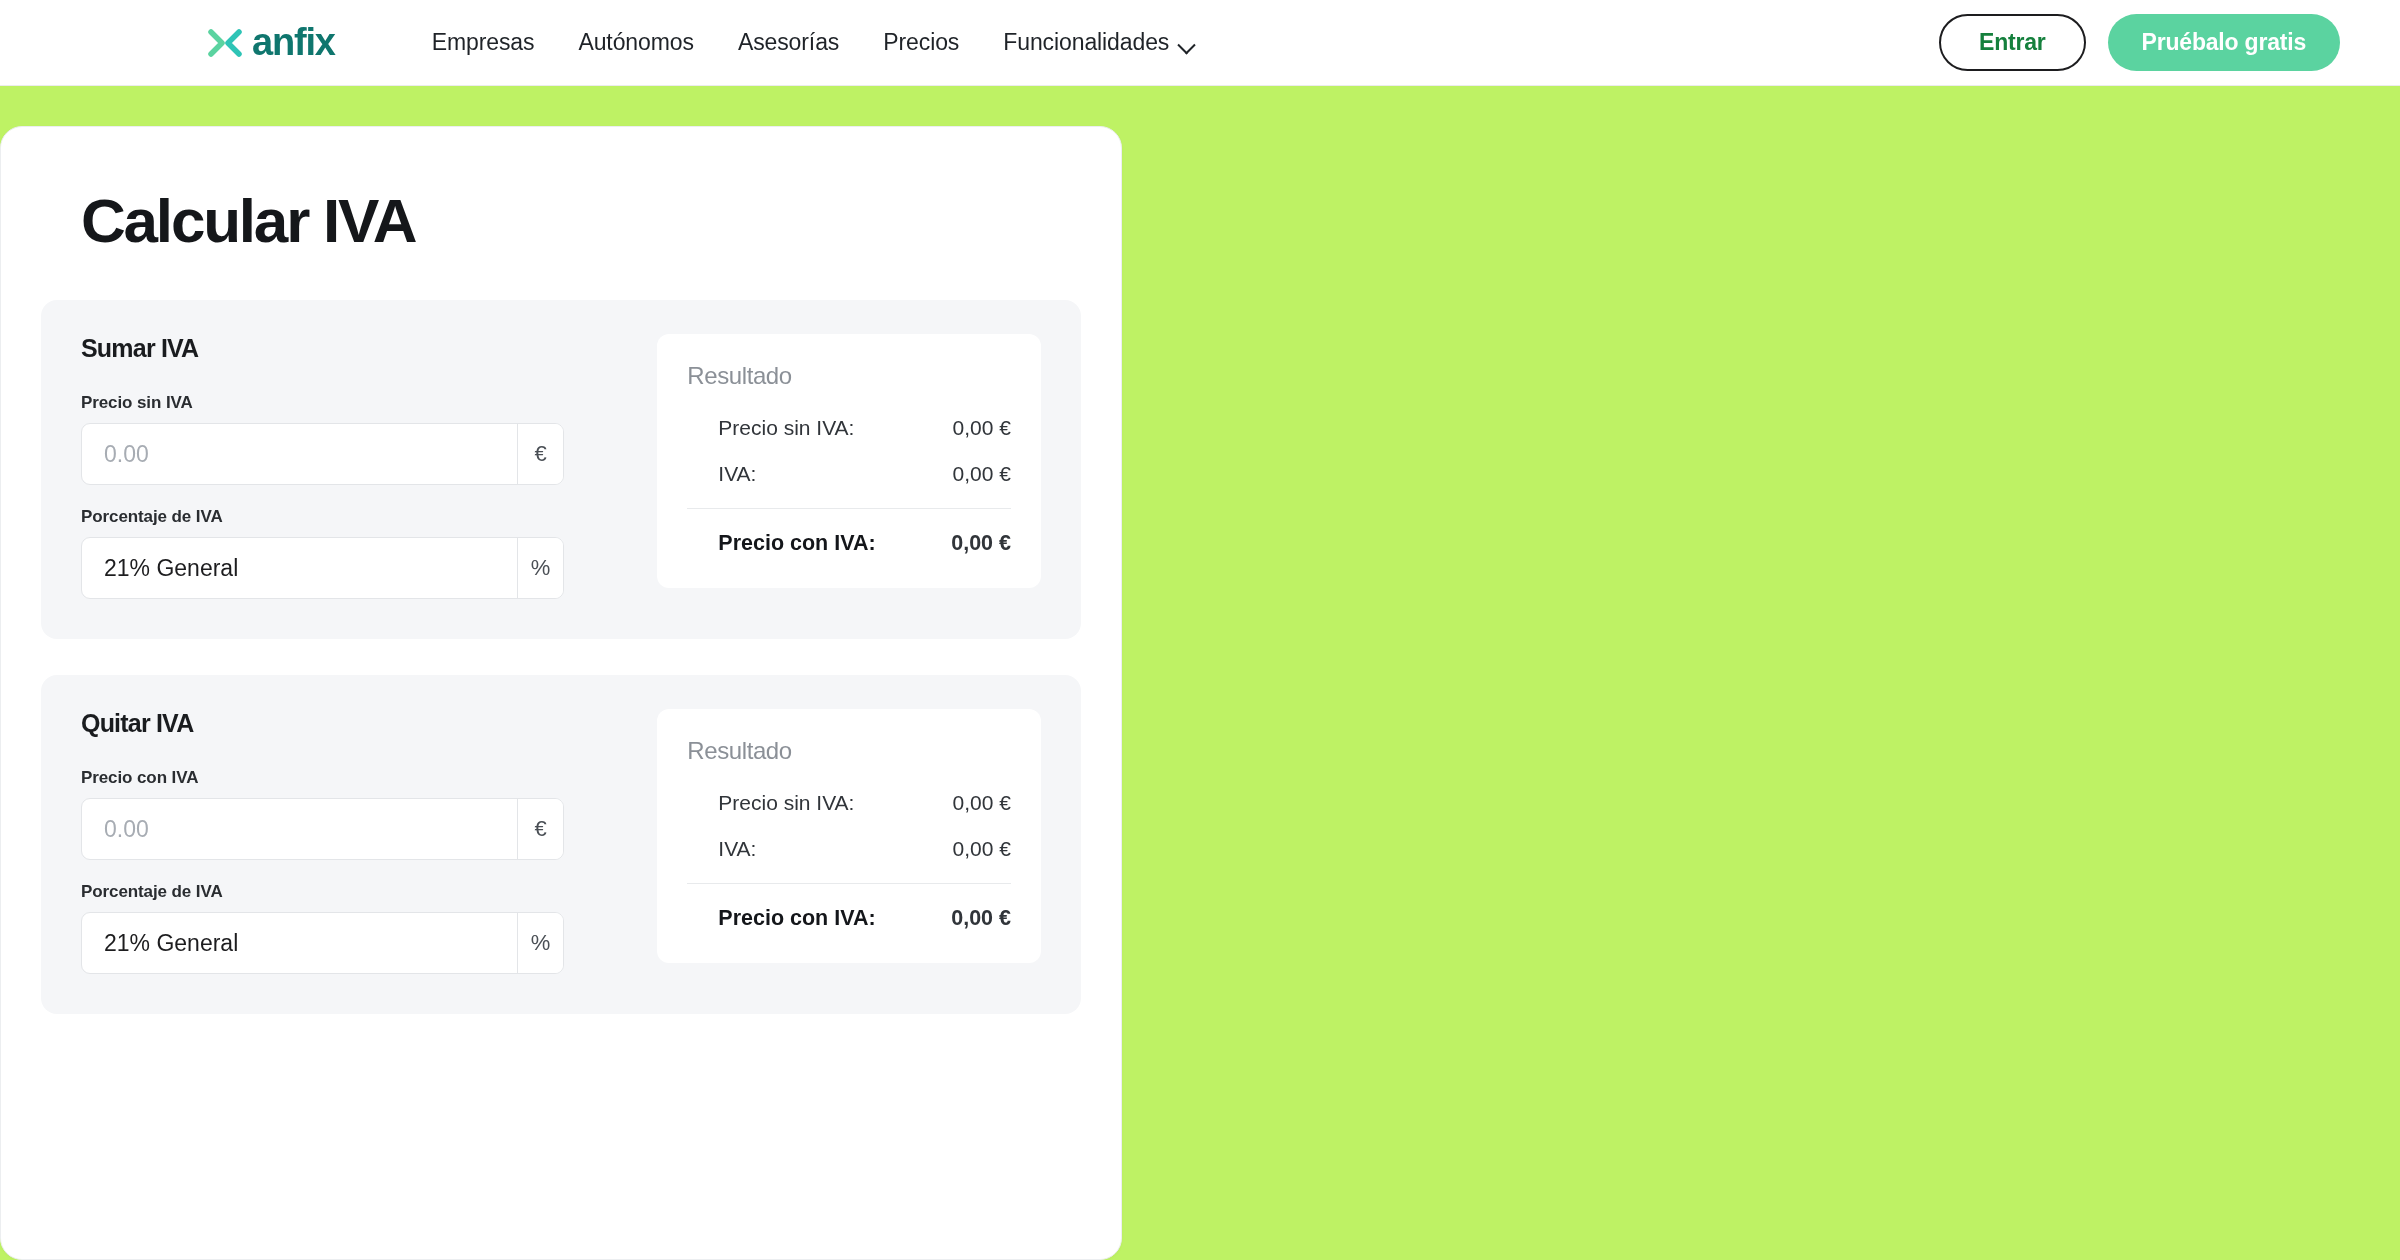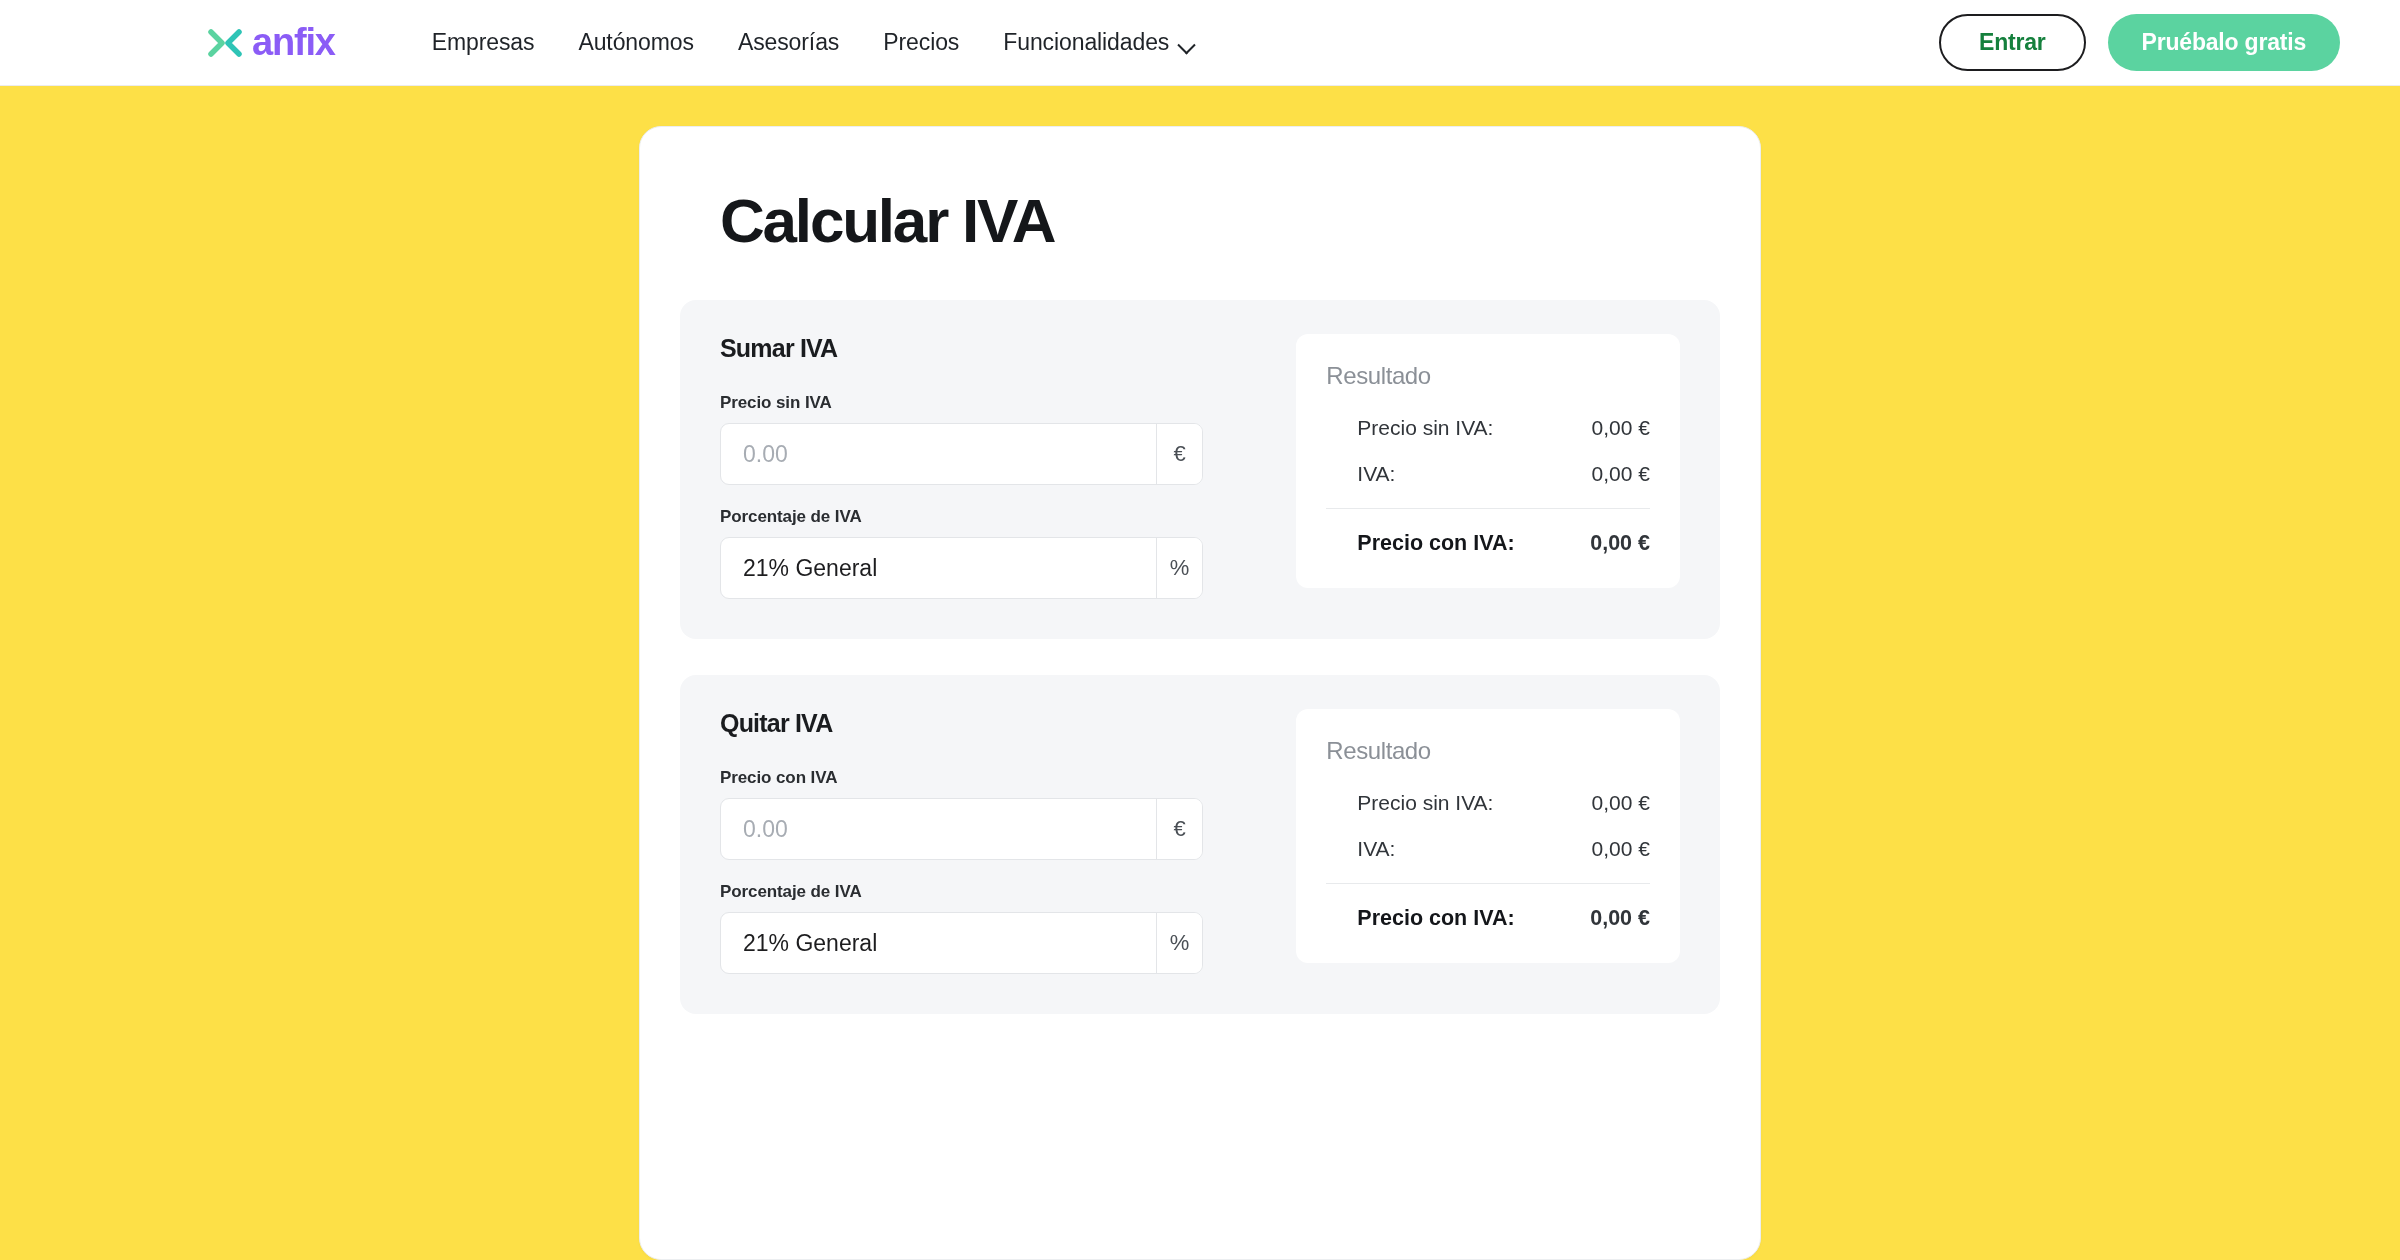--- a/index.html
+++ b/index.html
@@ -27,21 +27,21 @@
     display: flex;
     align-items: center;
     margin-left: 208px;
     gap: 10px;
   }
   .logo-mark { width: 34px; height: 34px; position: relative; }
   .logo-text {
     font-size: 38px;
     font-weight: 700;
     letter-spacing: -1.2px;
-    color: #8b5cf6;
+    color: #0f766e;
   }
   .nav-links {
     display: flex;
     align-items: center;
     gap: 44px;
     margin-left: 97px;
   }
   .nav-link {
     font-size: 23px;
     color: #1f2328;
@@ -82,23 +82,23 @@
     color: #ffffff;
     background: #5bd3a0;
     cursor: pointer;
     letter-spacing: -0.2px;
   }
 
   
   .page {
     width: 100%;
     height: calc(1260px - 86px);
-    background: #fde047;
-    display: flex;
-    justify-content: center;
+    background: #bef264;
+    display: flex;
+    justify-content: flex-start;
     padding-top: 40px;
   }
   .card {
     width: 1122px;
     background: #ffffff;
     border: 1px solid #eceef0;
     border-radius: 22px;
     padding: 58px 40px 48px 40px;
     box-shadow: 0 1px 3px rgba(16,24,40,0.03);
   }

